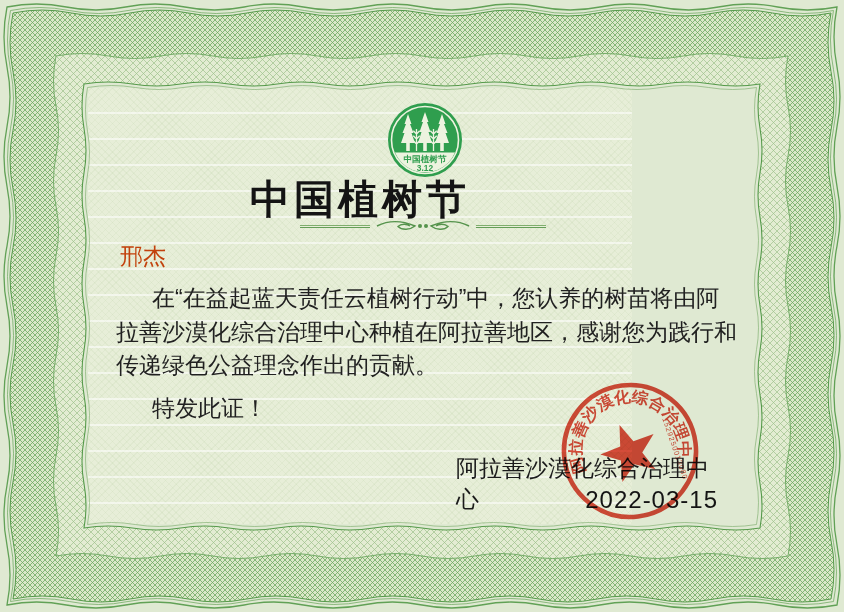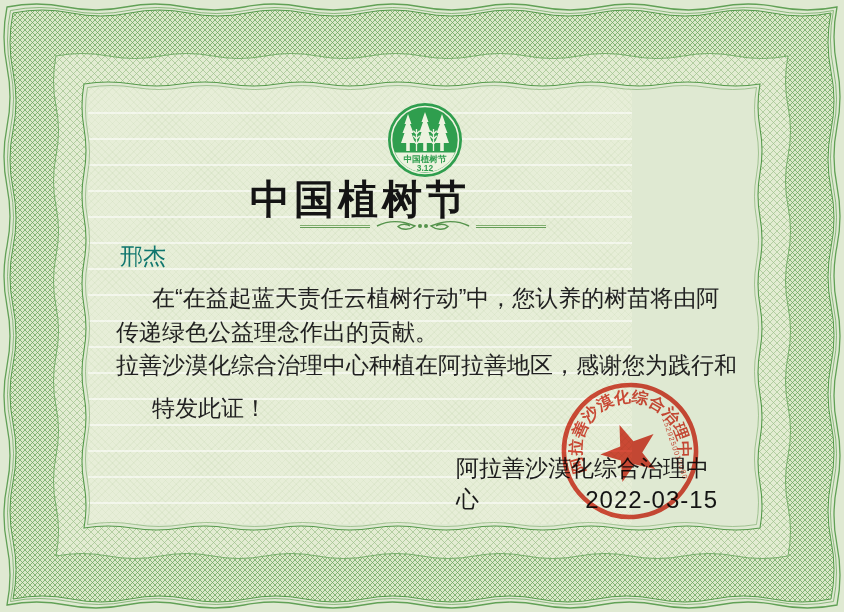--- a/index.html
+++ b/index.html
@@ -30,21 +30,21 @@
     font-size:40px;font-weight:800;letter-spacing:4px;color:#141414;
   }
   #divider{
     left:300px;top:218px;width:246px;height:16px;
     display:flex;align-items:center;justify-content:space-between;
   }
   .div-line{
     width:70px;height:3px;
     background:linear-gradient(180deg,#7fae6d 0 1px,#e7eed8 1px 2px,#649e57 2px 3px);
   }
-  #recipient{left:120px;top:241px;font-size:23px;color:#0f766e;}
+  #recipient{left:120px;top:241px;font-size:23px;color:#c2410c;}
   #body-text{left:116px;top:271px;width:640px;font-size:23px;line-height:33.5px;color:#212121;margin-top:11px;}
   #body-text .indent{text-indent:36px;}
   #body-text .last{margin-top:9px;}
   #seedling{left:118px;top:453px;font-size:23px;color:#1a1a1a;}
   #issuer{left:456px;top:453px;font-size:23px;color:#1a1a1a;}
   #issue-date{left:570px;top:486px;width:148px;text-align:right;font-size:24px;color:#141414;letter-spacing:1px;}
   #stamp{
     left:550px;top:371px;width:160px;height:160px;z-index:3;
     opacity:0.9;mix-blend-mode:multiply;
   }
@@ -116,22 +116,22 @@
       <circle cx="46" cy="8" r="2" fill="#55934c"></circle>
       <circle cx="52" cy="8" r="2" fill="#55934c"></circle>
     </svg>
     <div class="div-line"></div>
   </div>
 
   <div id="recipient" class="content">邢杰</div>
 
   <div id="body-text" class="content">
     <div class="indent">在“在益起蓝天责任云植树行动”中，您认养的树苗将由阿</div>
+    <div>拉善沙漠化综合治理中心种植在阿拉善地区，感谢您为践行和</div>
     <div>传递绿色公益理念作出的贡献。</div>
-    <div>拉善沙漠化综合治理中心种植在阿拉善地区，感谢您为践行和</div>
     <div class="indent last">特发此证！</div>
   </div>
 
   <div id="issuer" class="content">阿拉善沙漠化综合治理中心</div>
   <div id="issue-date" class="content">2022-03-15</div>
 
   <svg id="stamp" class="content" viewBox="0 0 160 160">
     <defs>
       <path id="sealArc" d="M34 96.8 A49 49 0 1 1 126 96.8" fill="none"></path>
     </defs>

